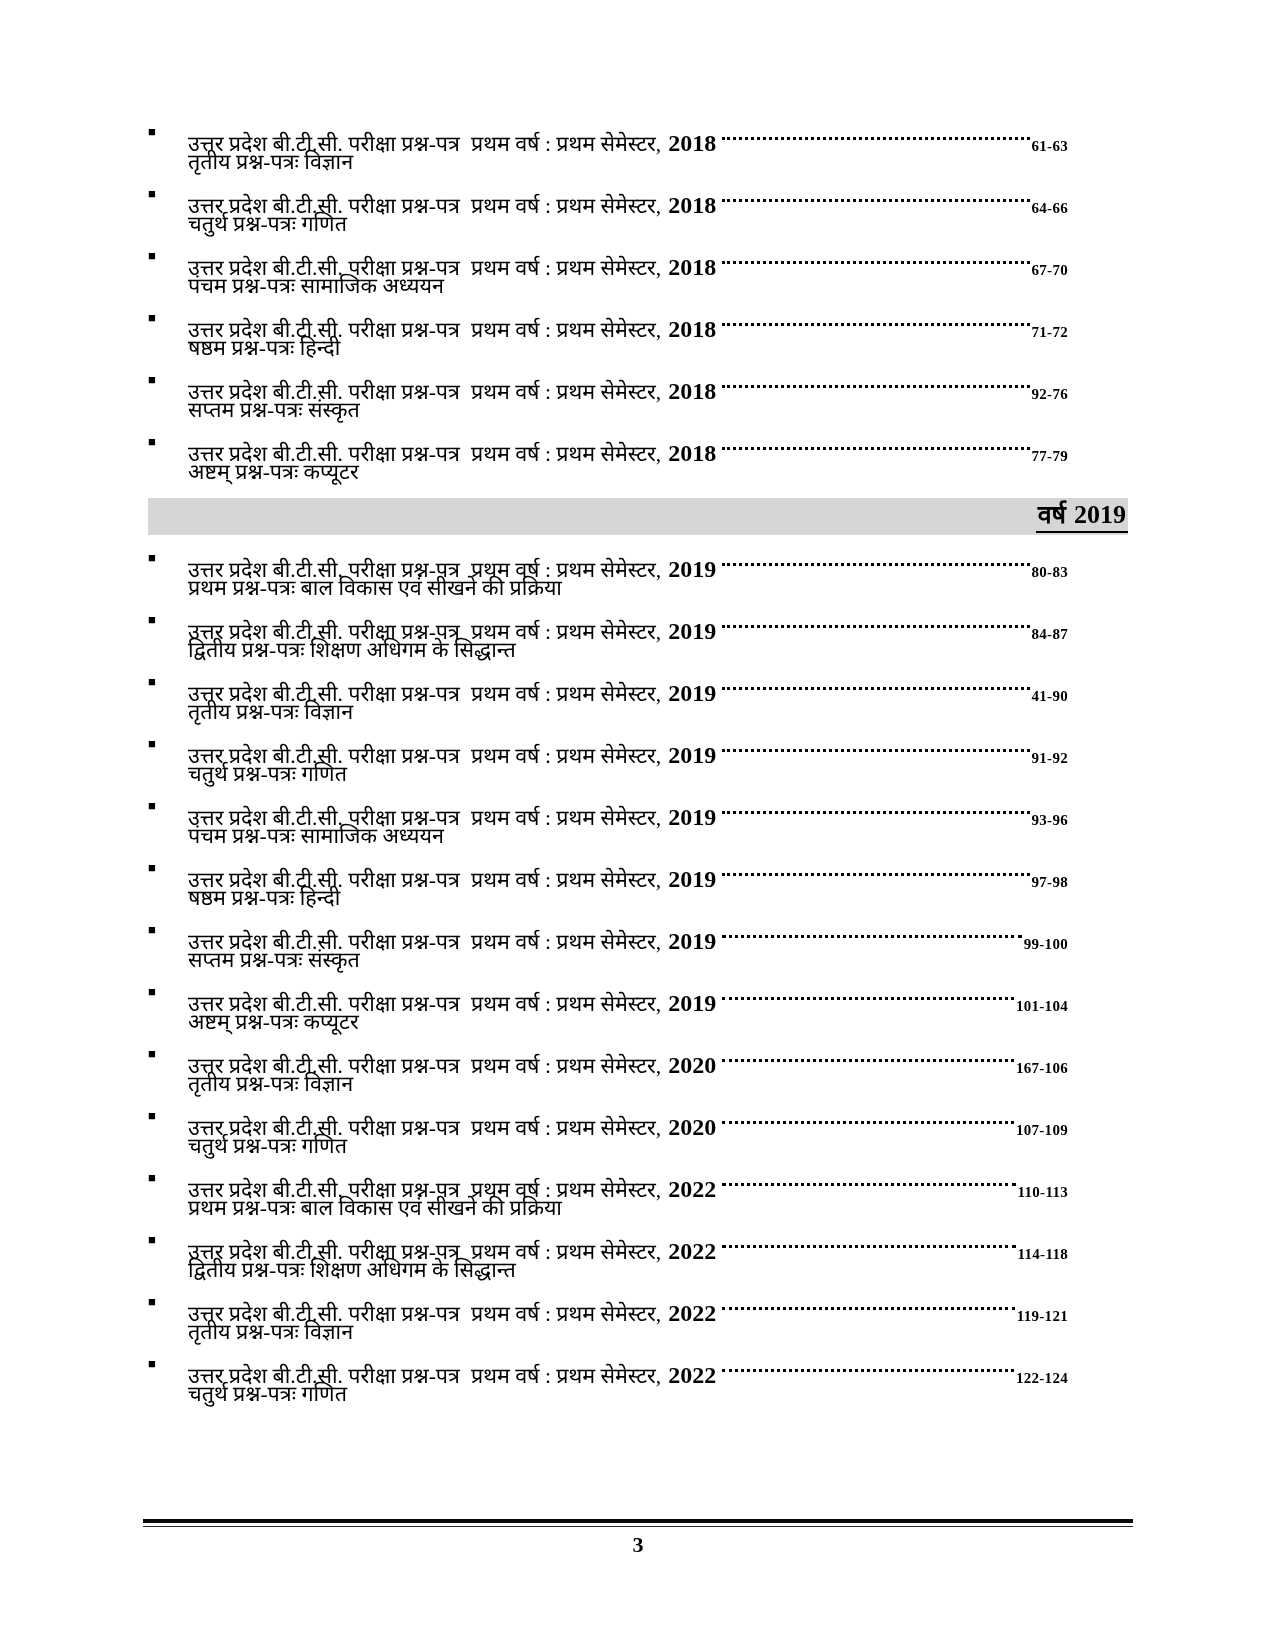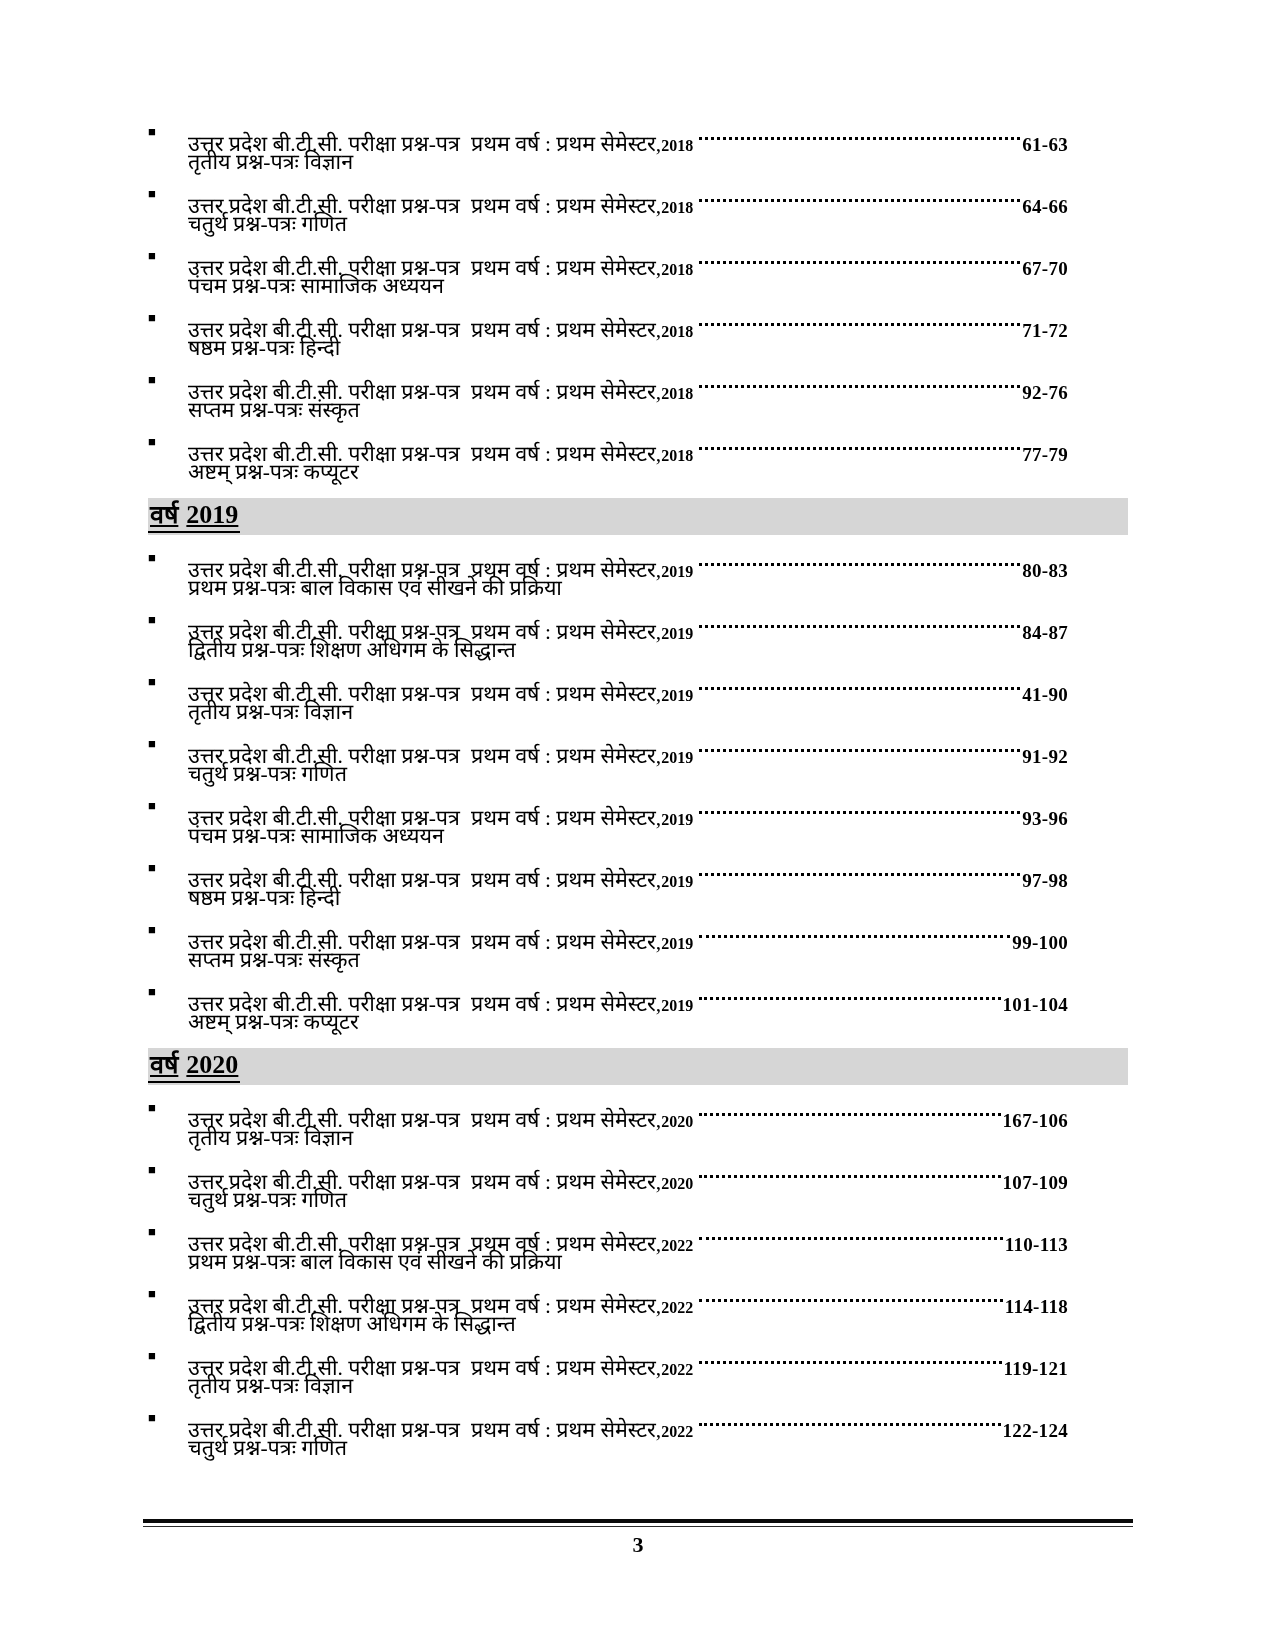--- a/index.html
+++ b/index.html
@@ -33,54 +33,54 @@
   .bullet {
     width: 40px;
     flex: 0 0 40px;
     font-size: 13px;
     line-height: 31px;
     align-self: center;
   }
   .hi-a { }
   .hi-b { margin-left: 11px; margin-top: 13px; }
   .year {
+    margin-left: 7px;
     font-family: "Liberation Serif", serif;
     font-weight: bold;
-    font-size: 16px;
+    font-size: 24px;
   }
   .dots {
     flex: 1 1 auto;
     align-self: flex-end;
     margin: 0 2px 7px 6px;
     border-bottom: 3px dotted #000;
     min-width: 30px;
   }
   .pages {
     font-family: "Liberation Serif", serif;
     font-weight: bold;
-    font-size: 19px;
+    font-size: 15px;
     letter-spacing: 0.3px;
   }
   .entry-sub {
     height: 31px;
     line-height: 31px;
     padding-left: 40px;
     font-size: 21.5px;
     white-space: nowrap;
   }
   
   .section-bar {
     width: 100%;
     height: 37px;
     margin: 10px 0 7px 0;
     background: var(--bar-bg, #d6d6d6);
     display: flex;
     align-items: center;
-    justify-content: flex-start;
-    text-decoration: underline;
+    justify-content: flex-end;
   }
   .section-label {
     font-weight: bold;
     font-size: 25px;
     line-height: 28px;
     border-bottom: 2.5px solid #000;
     padding: 0 2px 2px 2px;
     white-space: nowrap;
   }
   .section-label .year { font-size: 26px; margin-left: 8px; }
@@ -260,23 +260,20 @@
         <div class="entry-main">
           <span class="bullet">■</span>
           <span class="hi-a">उत्तर प्रदेश बी.टी.सी. परीक्षा प्रश्न-पत्र</span>
           <span class="hi-b">प्रथम वर्ष : प्रथम सेमेस्टर,</span>
           <span class="year">2019</span>
           <span class="dots"></span>
           <span class="pages">101-104</span>
         </div>
         <div class="entry-sub">अष्टम् प्रश्न-पत्रः कप्यूटर</div>
       </div>
-      <div class="section-bar">
-        <span class="section-label"><span class="hi-a">वर्ष</span><span class="year">2020</span></span>
-      </div>
       <div class="entry">
         <div class="entry-main">
           <span class="bullet">■</span>
           <span class="hi-a">उत्तर प्रदेश बी.टी.सी. परीक्षा प्रश्न-पत्र</span>
           <span class="hi-b">प्रथम वर्ष : प्रथम सेमेस्टर,</span>
           <span class="year">2020</span>
           <span class="dots"></span>
           <span class="pages">167-106</span>
         </div>
         <div class="entry-sub">तृतीय प्रश्न-पत्रः विज्ञान</div>

